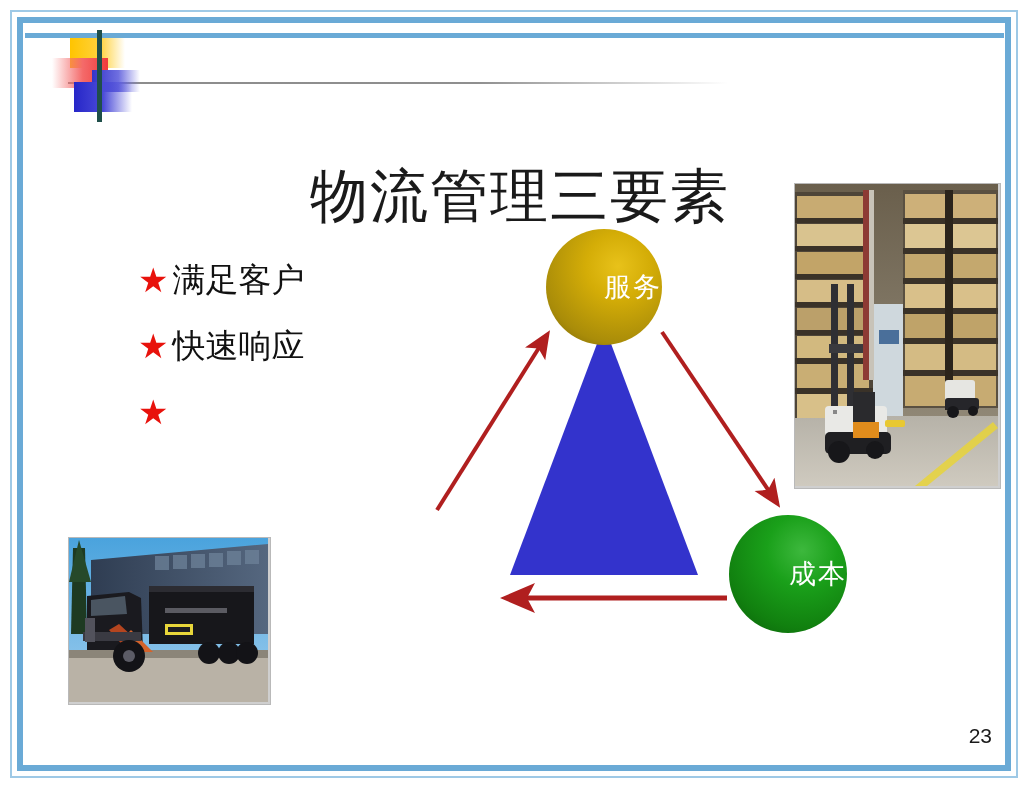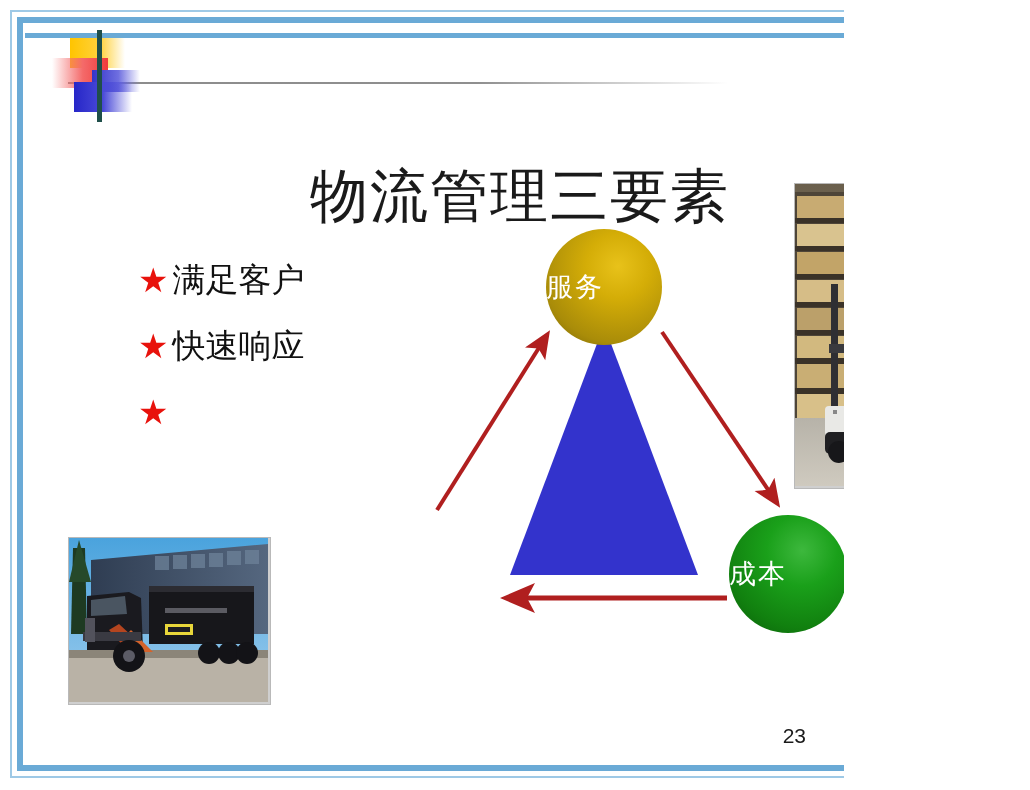--- a/index.html
+++ b/index.html
@@ -6,21 +6,21 @@
   html, body {
     margin: 0;
     padding: 0;
     background: #ffffff;
   }
   body {
     font-family: "Liberation Serif", "DejaVu Serif", serif;
   }
   #slide {
     position: relative;
-    width: 844px;
+    width: 1030px;
     height: 790px;
     background: #ffffff;
     overflow: hidden;
   }
 
   
   .border-outer {
     position: absolute;
     left: 10px; top: 10px;
     width: 1008px; height: 768px;
@@ -139,21 +139,21 @@
     left: 355px; top: 215px;
     width: 520px; height: 430px;
   }
   .diagram svg { display: block; }
 
   .node {
     position: absolute;
     border-radius: 50%;
     display: flex;
     align-items: center;
-    justify-content: flex-start;
+    justify-content: flex-end;
     color: #ffffff;
     font-size: 27px;
     letter-spacing: 2px;
     font-family: "Liberation Serif", "DejaVu Serif", serif;
   }
   .node-service {
     left: 546px; top: 229px;
     width: 116px; height: 116px;
     background: radial-gradient(circle at 62% 32%, #e8c21a 0%, #d4ad07 30%, #a98c09 72%, #6f5c06 100%);
   }

